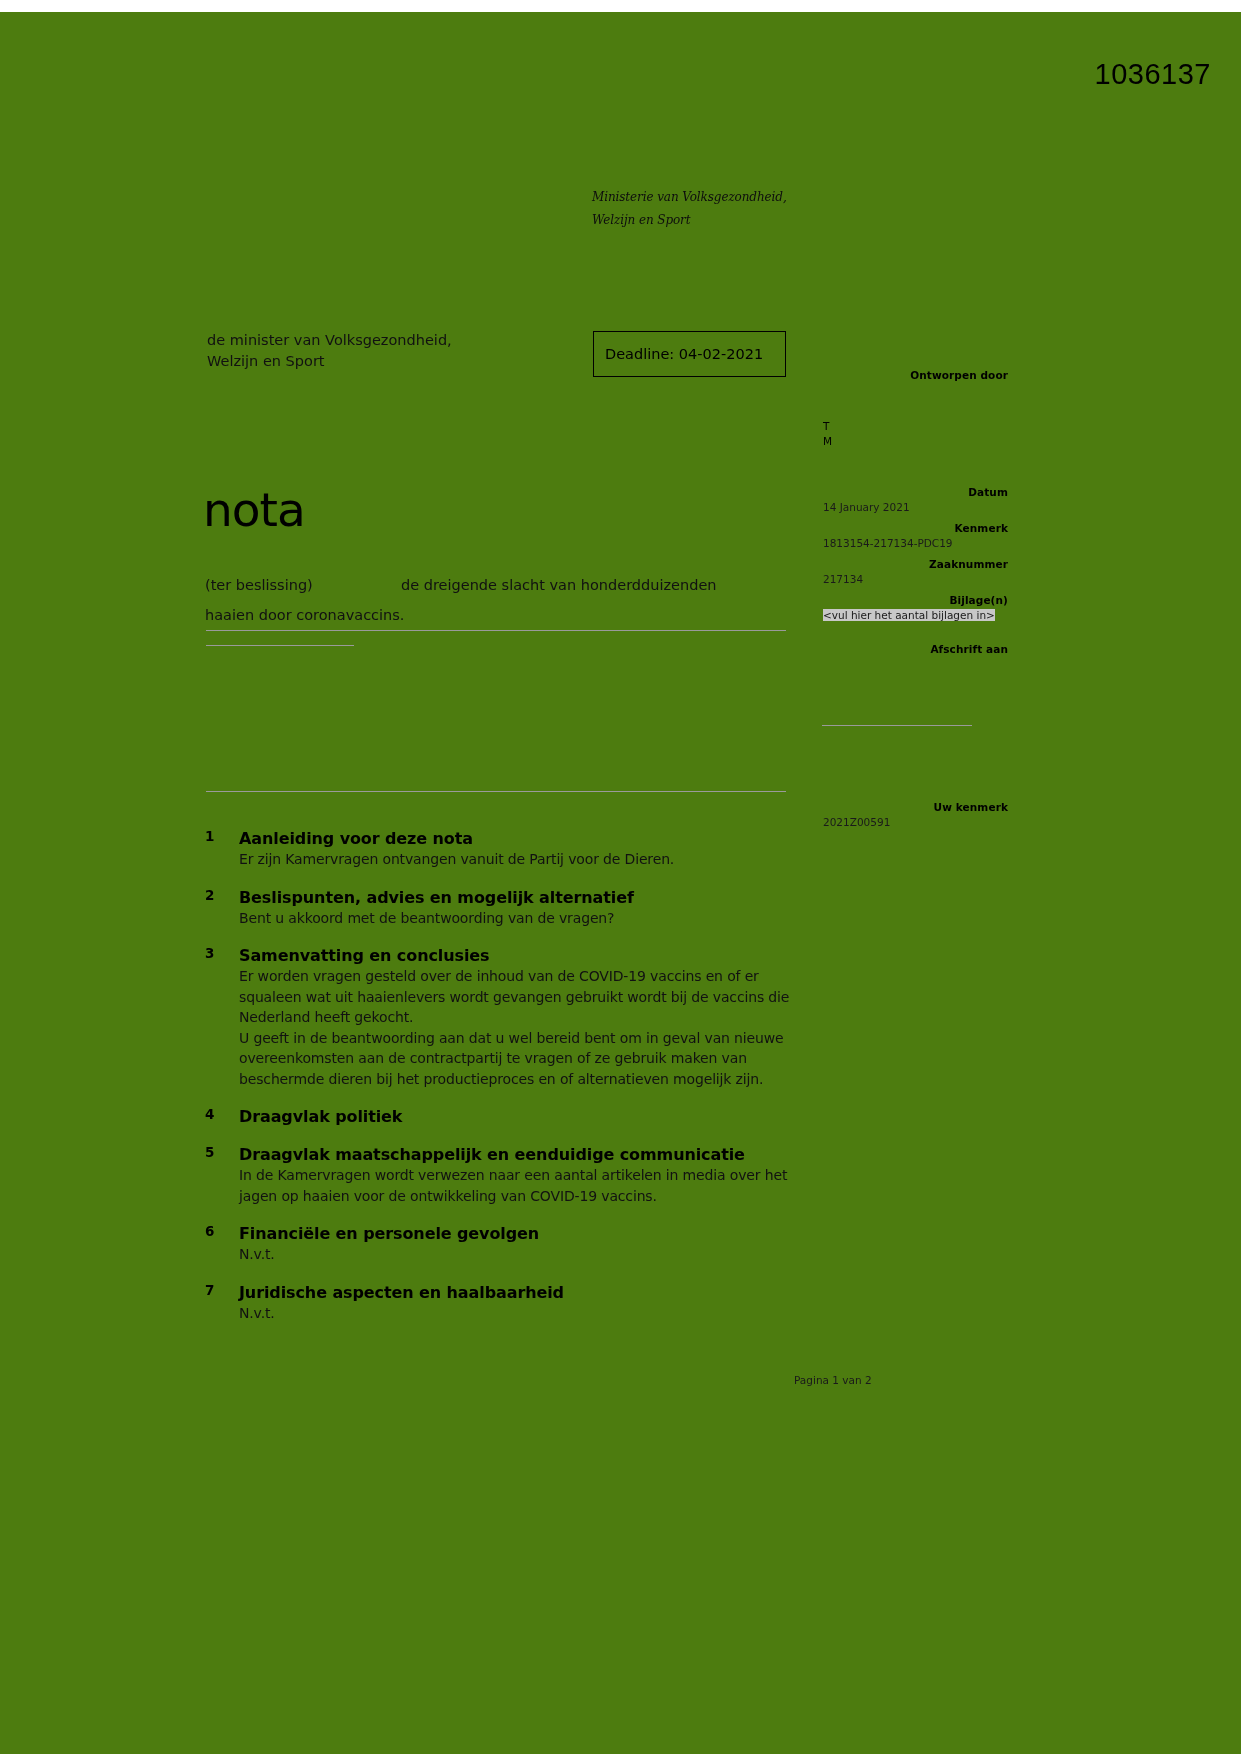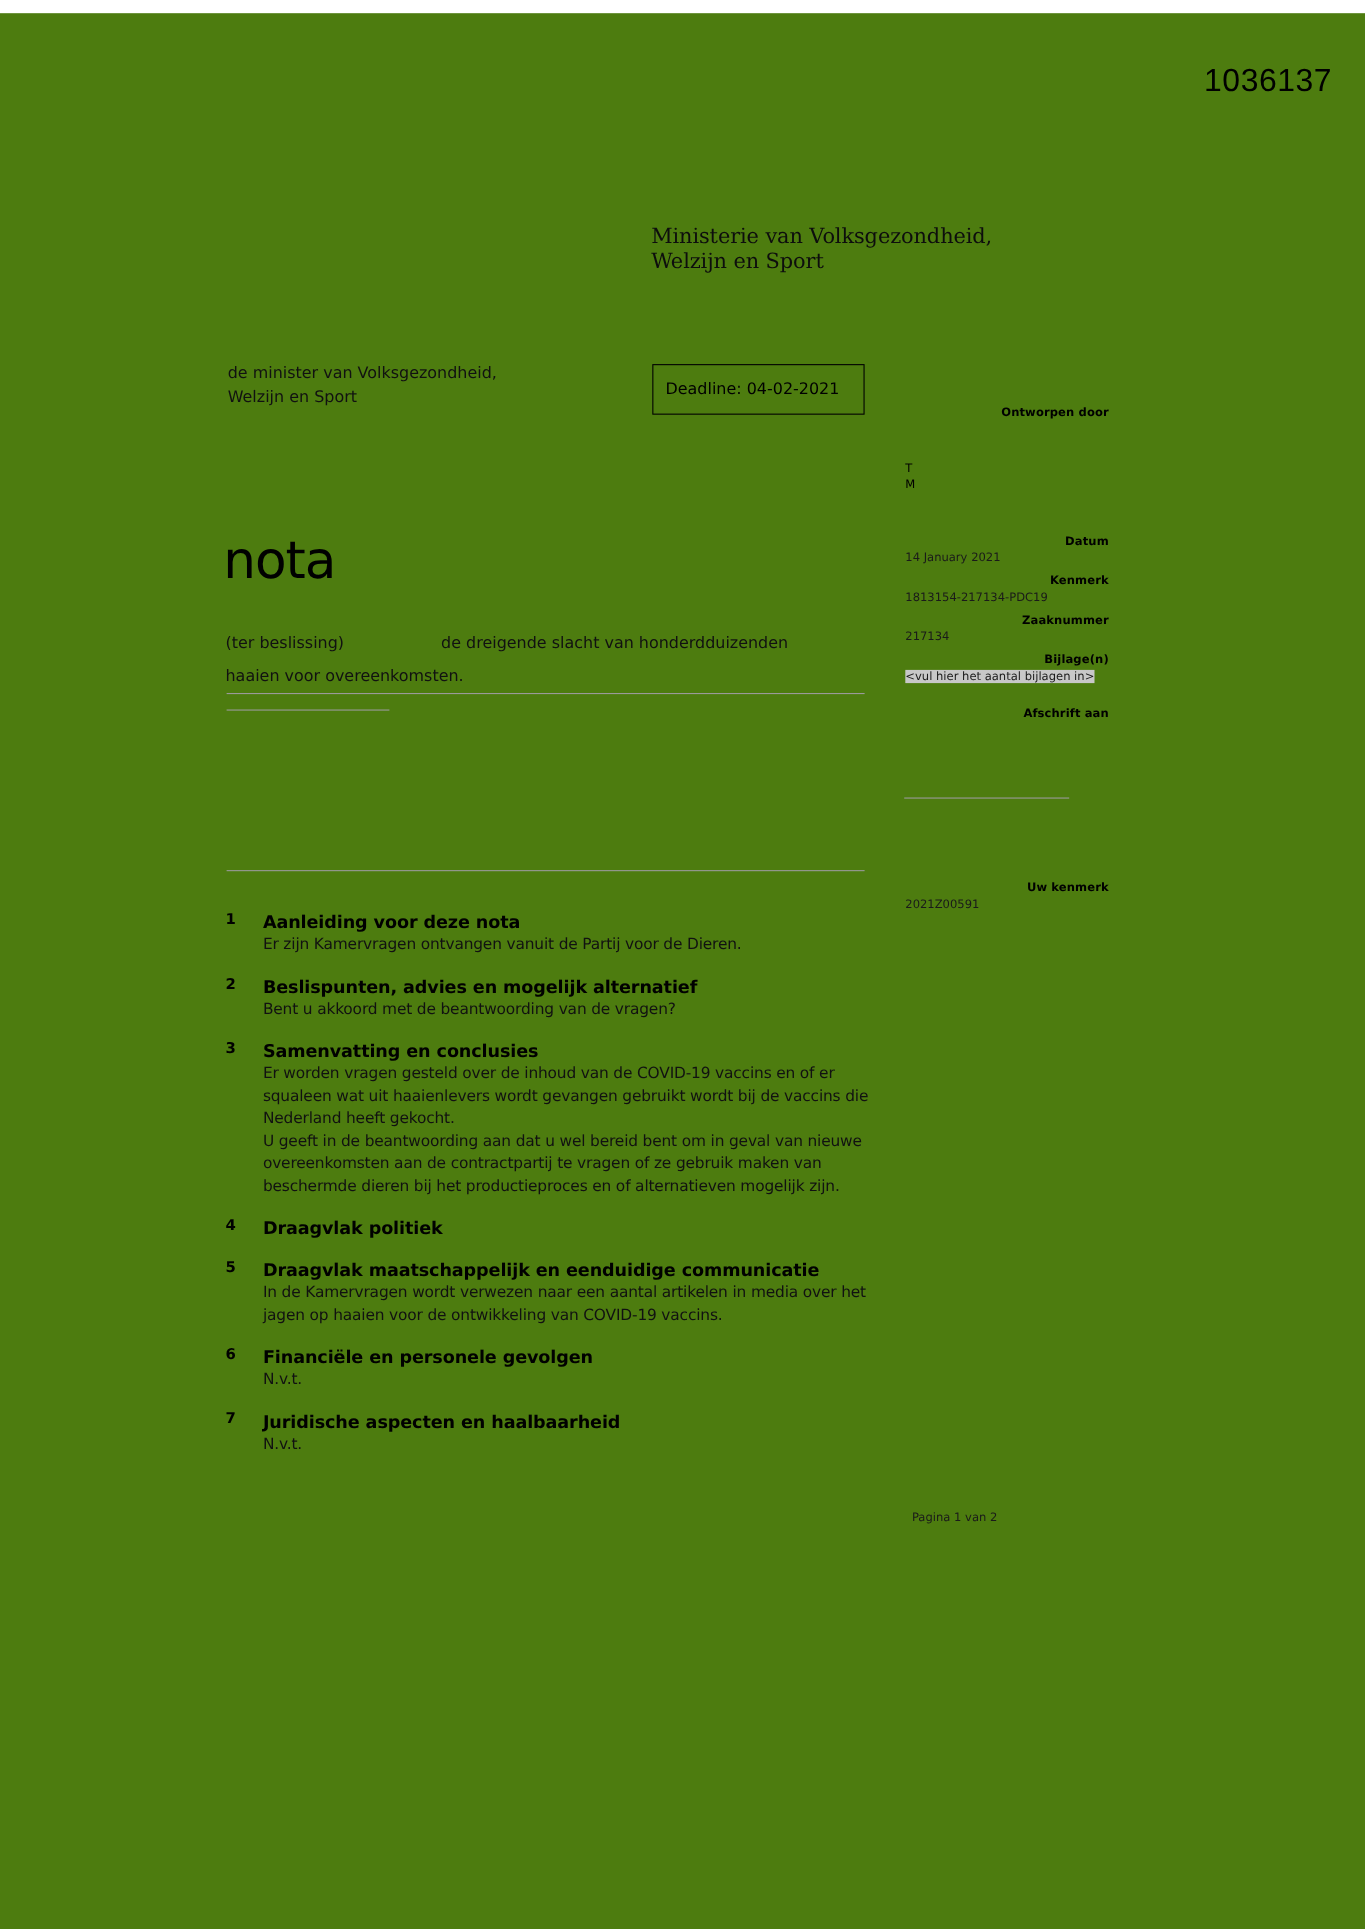--- a/index.html
+++ b/index.html
@@ -28,26 +28,27 @@
     font-family: "Liberation Sans", sans-serif;
     font-size: 29px;
     letter-spacing: 0.5px;
     color: #000;
   }
 
   
   .ministry {
     position: absolute;
     left: 592px;
-    top: 192px;
+    top: 174px;
     font-family: "DejaVu Serif", serif;
-    font-size: 19px;
+    font-size: 12px;
     line-height: 23px;
     color: #0d0d0d;
     letter-spacing: -0.1px;
+    font-style: italic;
   }
   .ministry div { white-space: nowrap; }
 
   
   .addressee {
     position: absolute;
     left: 207px;
     top: 318px;
     font-family: "DejaVu Sans", sans-serif;
     font-size: 14.5px;
@@ -210,21 +211,21 @@
     font-size: 14px;
     font-weight: normal;
     line-height: 20.5px;
     color: #111;
     letter-spacing: -0.15px;
   }
 
   
   .footer {
     position: absolute;
-    left: 829px;
+    left: 794px;
     top: 1362px;
     font-family: "DejaVu Sans", sans-serif;
     font-size: 10.5px;
     color: #1a1a1a;
   }
 </style>
 </head>
 <body>
 
 <div class="page">
@@ -242,21 +243,21 @@
   </div>
 
   <div class="deadline-box">
     <span>Deadline: 04-02-2021</span>
   </div>
 
   <div class="nota-title">nota</div>
 
   <div class="subject">
     <span class="ter">(ter beslissing)</span><span>de dreigende slacht van honderdduizenden</span>
-    <div>haaien voor overeenkomsten.</div>
+    <div>haaien door coronavaccins.</div>
   </div>
 
   <div class="rule-subject"></div>
   <div class="rule-short"></div>
   <div class="rule-body"></div>
   <div class="rule-side"></div>
 
   <div class="sidebar">
     <div class="meta-label">Ontworpen door</div>
     <div class="meta-gap-lg"></div>

